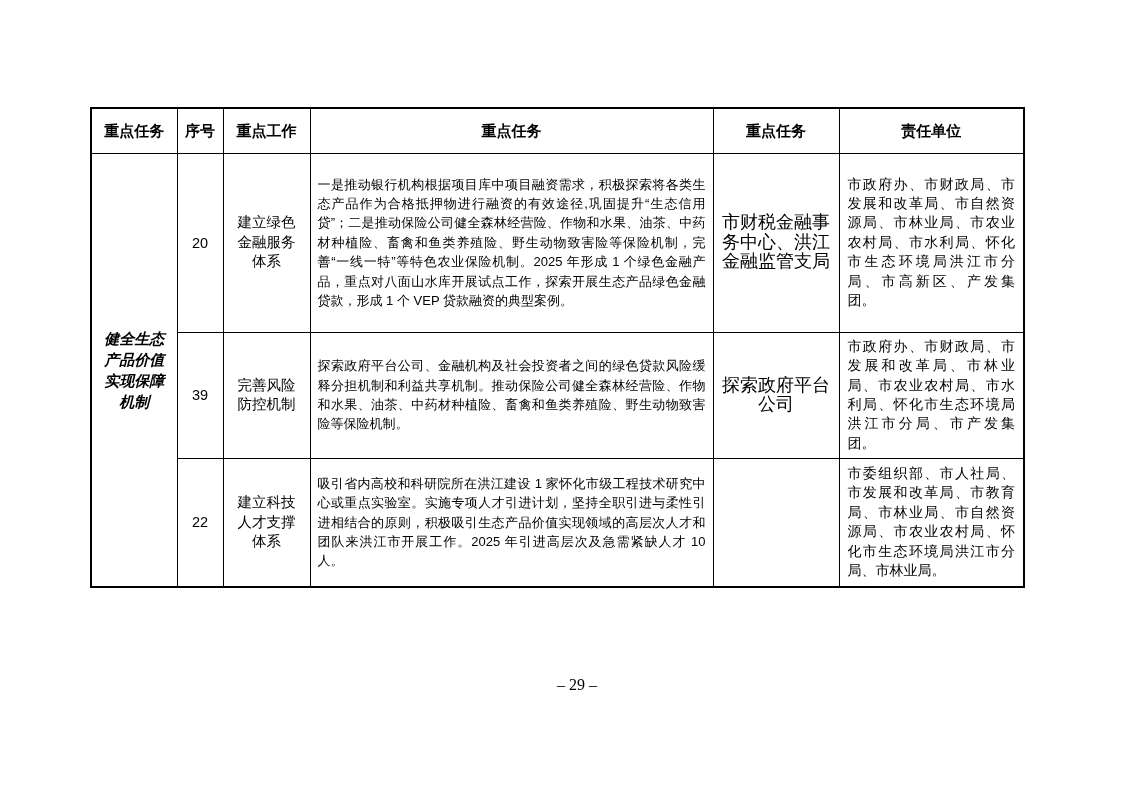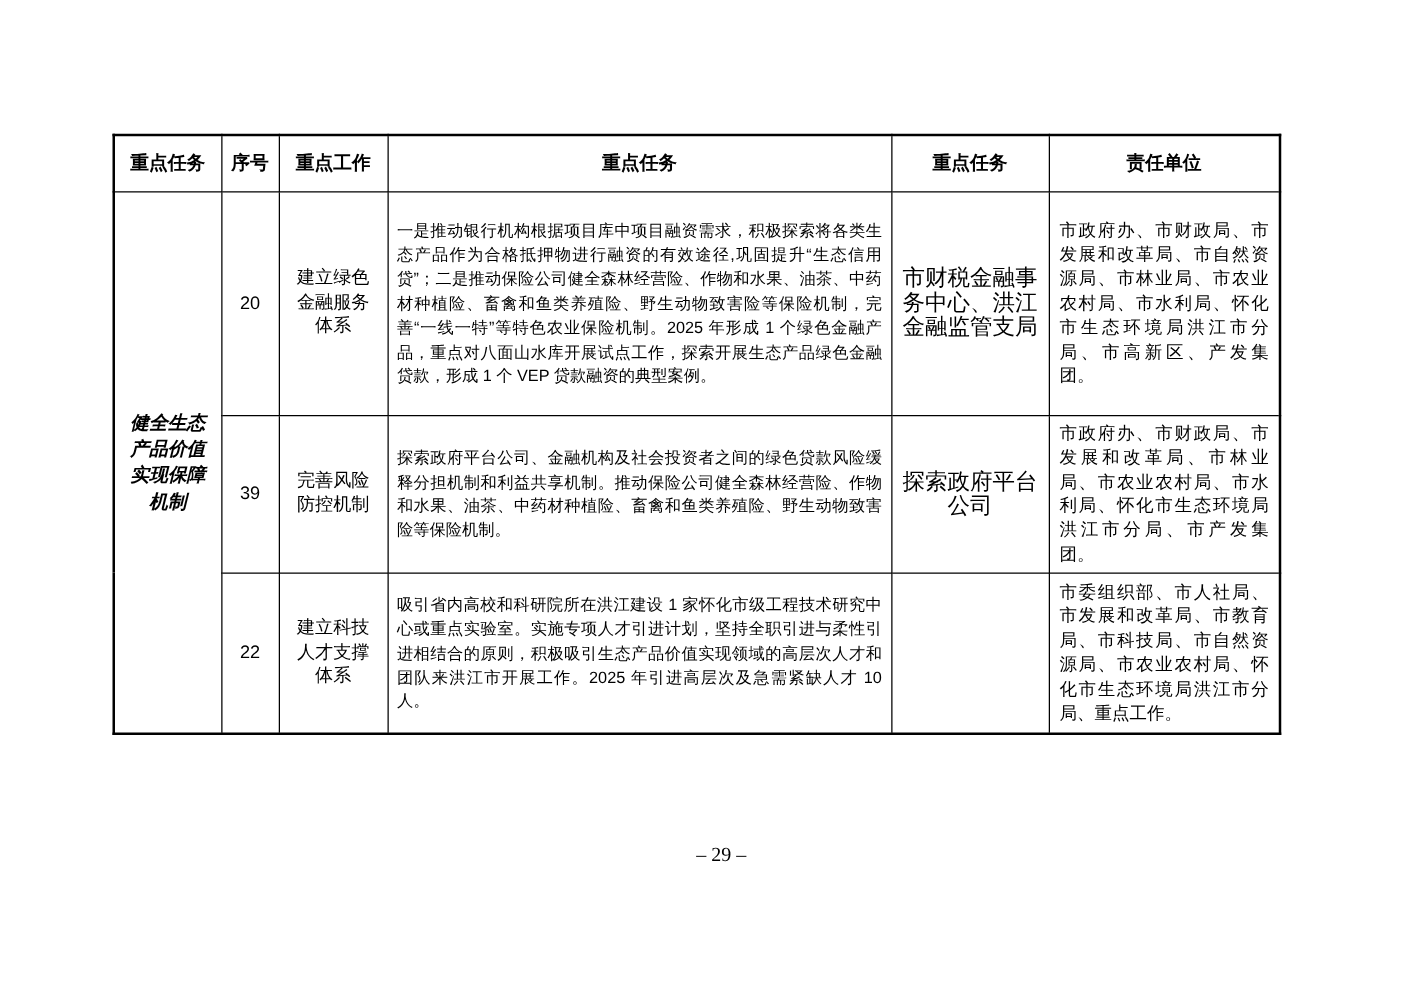--- a/index.html
+++ b/index.html
@@ -126,18 +126,18 @@
       <td class="work-cell">完善风险防控机制</td>
       <td class="content-cell">探索政府平台公司、金融机构及社会投资者之间的绿色贷款风险缓释分担机制和利益共享机制。推动保险公司健全森林经营险、作物和水果、油茶、中药材种植险、畜禽和鱼类养殖险、野生动物致害险等保险机制。</td>
       <td class="lead-cell">探索政府平台公司</td>
       <td class="resp-cell">市政府办、市财政局、市发展和改革局、市林业局、市农业农村局、市水利局、怀化市生态环境局洪江市分局、市产发集团。</td>
     </tr>
     <tr class="row-22">
       <td class="no-cell">22</td>
       <td class="work-cell">建立科技人才支撑体系</td>
       <td class="content-cell">吸引省内高校和科研院所在洪江建设 1 家怀化市级工程技术研究中心或重点实验室。实施专项人才引进计划，坚持全职引进与柔性引进相结合的原则，积极吸引生态产品价值实现领域的高层次人才和团队来洪江市开展工作。2025 年引进高层次及急需紧缺人才 10 人。</td>
       <td class="lead-cell"></td>
-      <td class="resp-cell">市委组织部、市人社局、市发展和改革局、市教育局、市科技局、市自然资源局、市农业农村局、怀化市生态环境局洪江市分局、重点工作。</td>
+      <td class="resp-cell">市委组织部、市人社局、市发展和改革局、市教育局、市林业局、市自然资源局、市农业农村局、怀化市生态环境局洪江市分局、市林业局。</td>
     </tr>
   </tbody>
 </table>
 
 <div class="page-number">– 29 –</div>
 
 </body></html>

